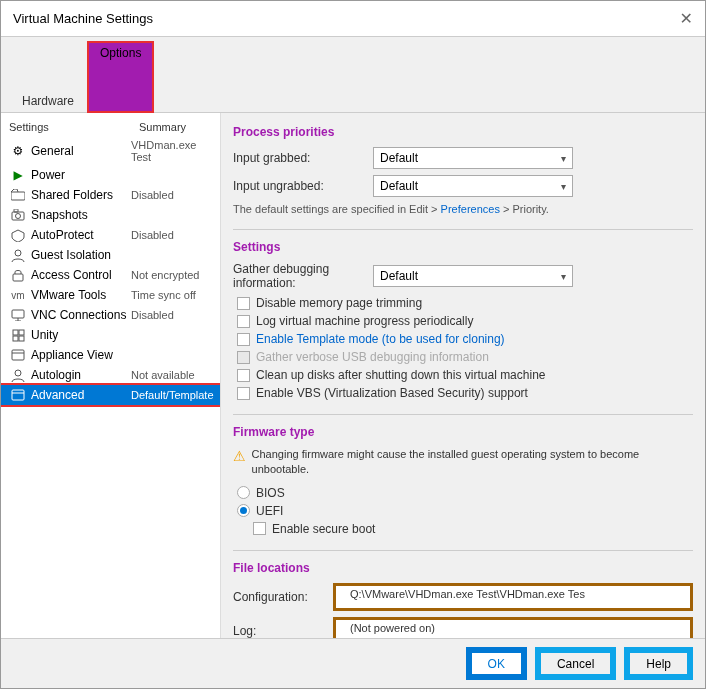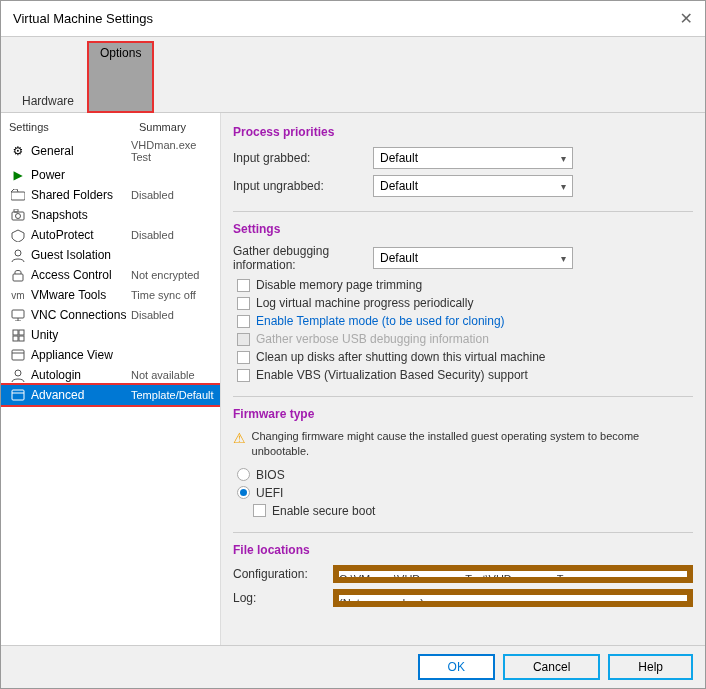--- a/index.html
+++ b/index.html
@@ -3,21 +3,21 @@
   <meta charset="utf-8">
   <style>
     * { box-sizing: border-box; margin: 0; padding: 0; }
     body { font-family: 'Segoe UI', Tahoma, sans-serif; font-size: 12px; background: #f0f0f0; }
     .window { width: 706px; height: 689px; background: #f0f0f0; border: 1px solid #999; display: flex; flex-direction: column; }
     .title-bar { background: #fff; padding: 8px 12px; display: flex; align-items: center; justify-content: space-between; border-bottom: 1px solid #ccc; }
     .title-bar-left { font-size: 13px; font-weight: normal; color: #000; }
     .title-close { font-size: 16px; cursor: pointer; color: #666; background: none; border: none; }
     .tab-bar { display: flex; background: #f0f0f0; padding: 4px 8px 0; border-bottom: 1px solid #ccc; }
     .tab { padding: 4px 12px; cursor: pointer; background: #f0f0f0; border: 1px solid transparent; border-bottom: none; font-size: 12px; }
-    .tab.active { background: #a3a3a3; border: 1px solid #ccc; border-bottom: 1px solid #fff; margin-bottom: -1px; }
+    .tab.active { background: #a21caf; border: 1px solid #ccc; border-bottom: 1px solid #fff; margin-bottom: -1px; }
     .tab.inactive { color: #333; margin-top: 48px; }
     .tab.highlighted { border: 2px solid #e83030; padding: 3px 11px; }
     .content { display: flex; flex: 1; overflow: hidden; }
     .sidebar { width: 220px; background: #fff; border-right: 1px solid #ddd; overflow-y: auto; padding: 4px 0; }
     .sidebar-header { display: flex; padding: 4px 8px; font-size: 11px; color: #333; }
     .sidebar-header .col1 { width: 130px; }
     .sidebar-header .col2 { flex: 1; }
     .sidebar-item { display: flex; align-items: center; padding: 2px 8px; cursor: pointer; min-height: 20px; }
     .sidebar-item.selected { background: #0078d4; color: #fff; }
     .sidebar-item.selected .summary { color: #fff; }
@@ -41,23 +41,23 @@
     .firmware-section { margin-bottom: 14px; }
     .warning-row { display: flex; align-items: flex-start; margin-bottom: 8px; }
     .warning-icon { color: #f0a000; margin-right: 6px; font-size: 14px; margin-top: 1px; }
     .warning-text { color: #333; font-size: 11px; line-height: 1.4; }
     .radio-row { display: flex; align-items: flex-start; margin-bottom: 4px; padding-left: 4px; }
     .radio-btn { width: 13px; height: 13px; border: 1px solid #aaa; border-radius: 50%; background: #fff; margin-right: 6px; flex-shrink: 0; display: flex; align-items: center; justify-content: center; }
     .radio-btn.selected::after { content: ''; width: 7px; height: 7px; border-radius: 50%; background: #0078d4; display: block; }
     .radio-label { color: #333; }
     .file-row { display: flex; align-items: center; margin-bottom: 6px; }
     .file-label { width: 100px; color: #333; flex-shrink: 0; }
-    .file-input { flex: 1; height: 18px; border: 6px solid #a16207; background: #fff; font-size: 11px; padding: 2px 0; overflow: hidden; white-space: nowrap; color: #333; }
+    .file-input { flex: 1; height: 28px; border: 3px solid #a16207; background: #fff; font-size: 11px; padding: 2px 14px; overflow: hidden; white-space: nowrap; color: #333; }
     .bottom-bar { display: flex; justify-content: flex-end; padding: 8px 12px; gap: 8px; background: #f0f0f0; border-top: 1px solid #ccc; }
-    .btn { height: 26px; padding: 0 28px; font-size: 12px; cursor: pointer; border: 2px solid #0ea5e9; background: #f0f0f0; }
+    .btn { height: 33px; padding: 0 16px; font-size: 12px; cursor: pointer; border: 6px solid #0ea5e9; background: #f0f0f0; }
     .btn.primary { background: #fff; border-color: #0078d4; color: #0078d4; }
     .select-dropdown { position: relative; display: inline-flex; align-items: center; height: 22px; border: 1px solid #aaa; background: #fff; padding: 0 6px; min-width: 180px; font-size: 12px; cursor: pointer; }
     .select-dropdown::after { content: '▾'; position: absolute; right: 6px; font-size: 10px; color: #555; }
   </style>
 </head>
 <body>
 
 <div class="window">
 
   <div class="title-bar">
@@ -191,40 +191,43 @@
         <span class="summary">Not available</span>
       </div>
       <div class="sidebar-item selected highlighted-border">
         <span class="item-icon">
           <svg width="14" height="12" viewBox="0 0 14 12">
               <rect x="1" y="1" width="12" height="10" rx="1" fill="none" stroke="#fff" stroke-width="1"></rect>
               <line x1="1" y1="4" x2="13" y2="4" stroke="#fff" stroke-width="1"></line>
             </svg>
         </span>
         <span class="item-label">Advanced</span>
-        <span class="summary">Template/Default</span>
+        <span class="summary">Default/Template</span>
       </div>
     </div>
 
     <div class="main">
 
       <div class="section">
         <div class="section-title">Process priorities</div>
         <div class="form-row">
           <span class="form-label">Input grabbed:</span>
           <div class="select-dropdown" style="min-width:200px;">
             <span>Default</span>
           </div>
         </div>
         <div class="form-row">
           <span class="form-label">Input ungrabbed:</span>
           <div class="select-dropdown" style="min-width:200px;">
             <span>Default</span>
           </div>
         </div>
+        <div class="info-text">
+          The default settings are specified in Edit &gt; <span style="color:#0066cc">Preferences</span> &gt; Priority.
+        </div>
       </div>
 
       <hr class="divider">
 
       <div class="section">
         <div class="section-title">Settings</div>
         <div class="form-row">
           <span class="form-label">Gather debugging information:</span>
           <div class="select-dropdown" style="min-width:200px;">
             <span>Default</span>

